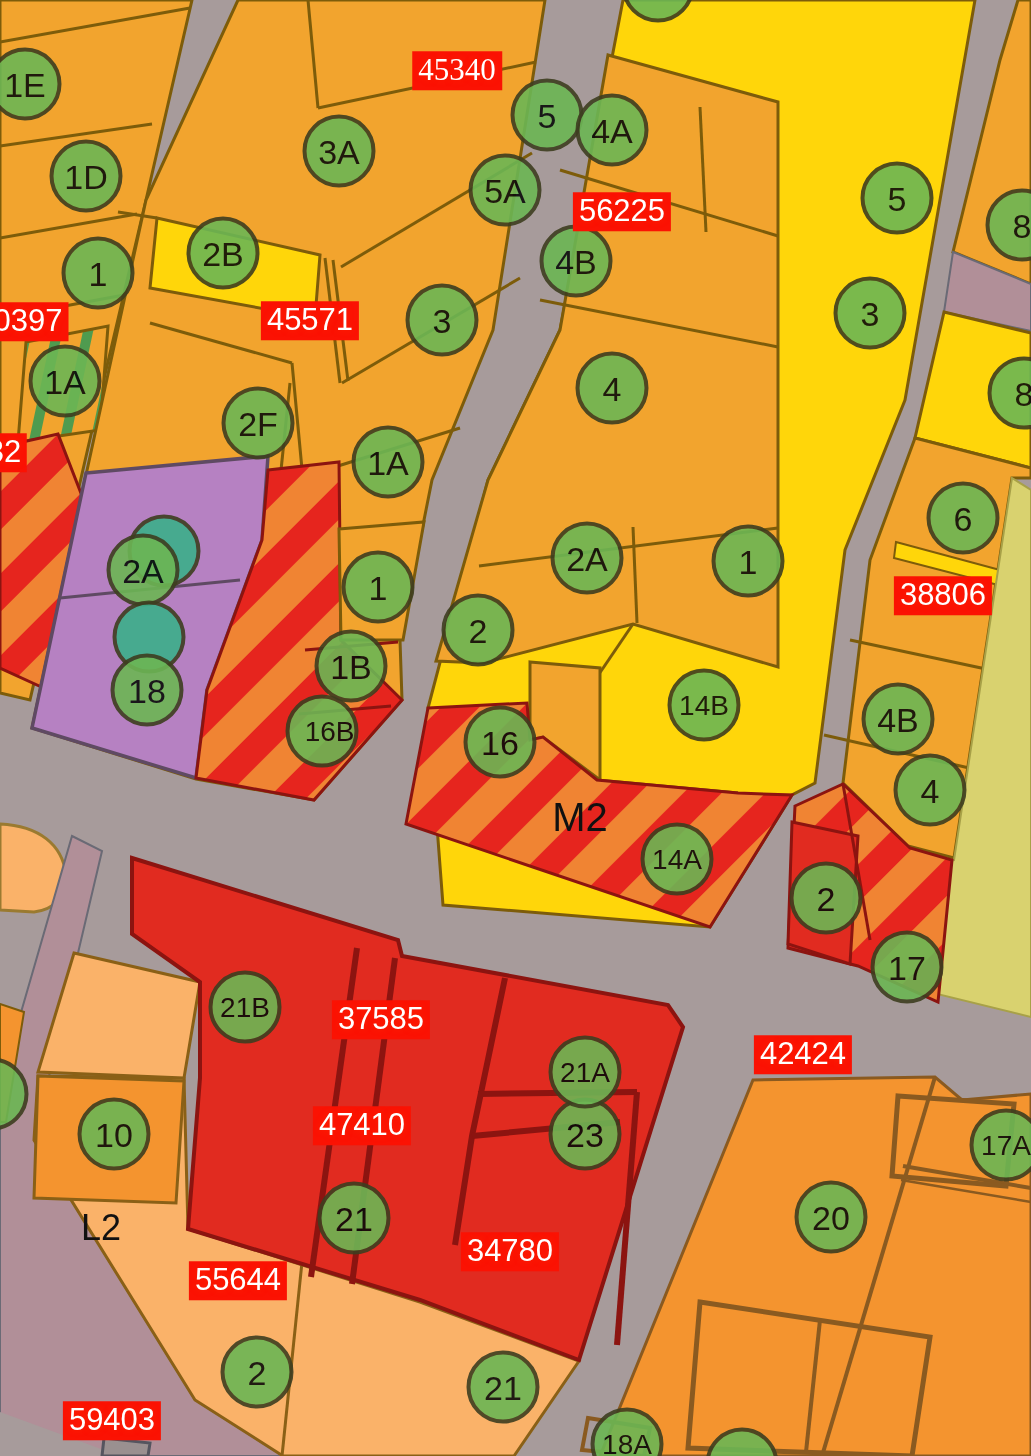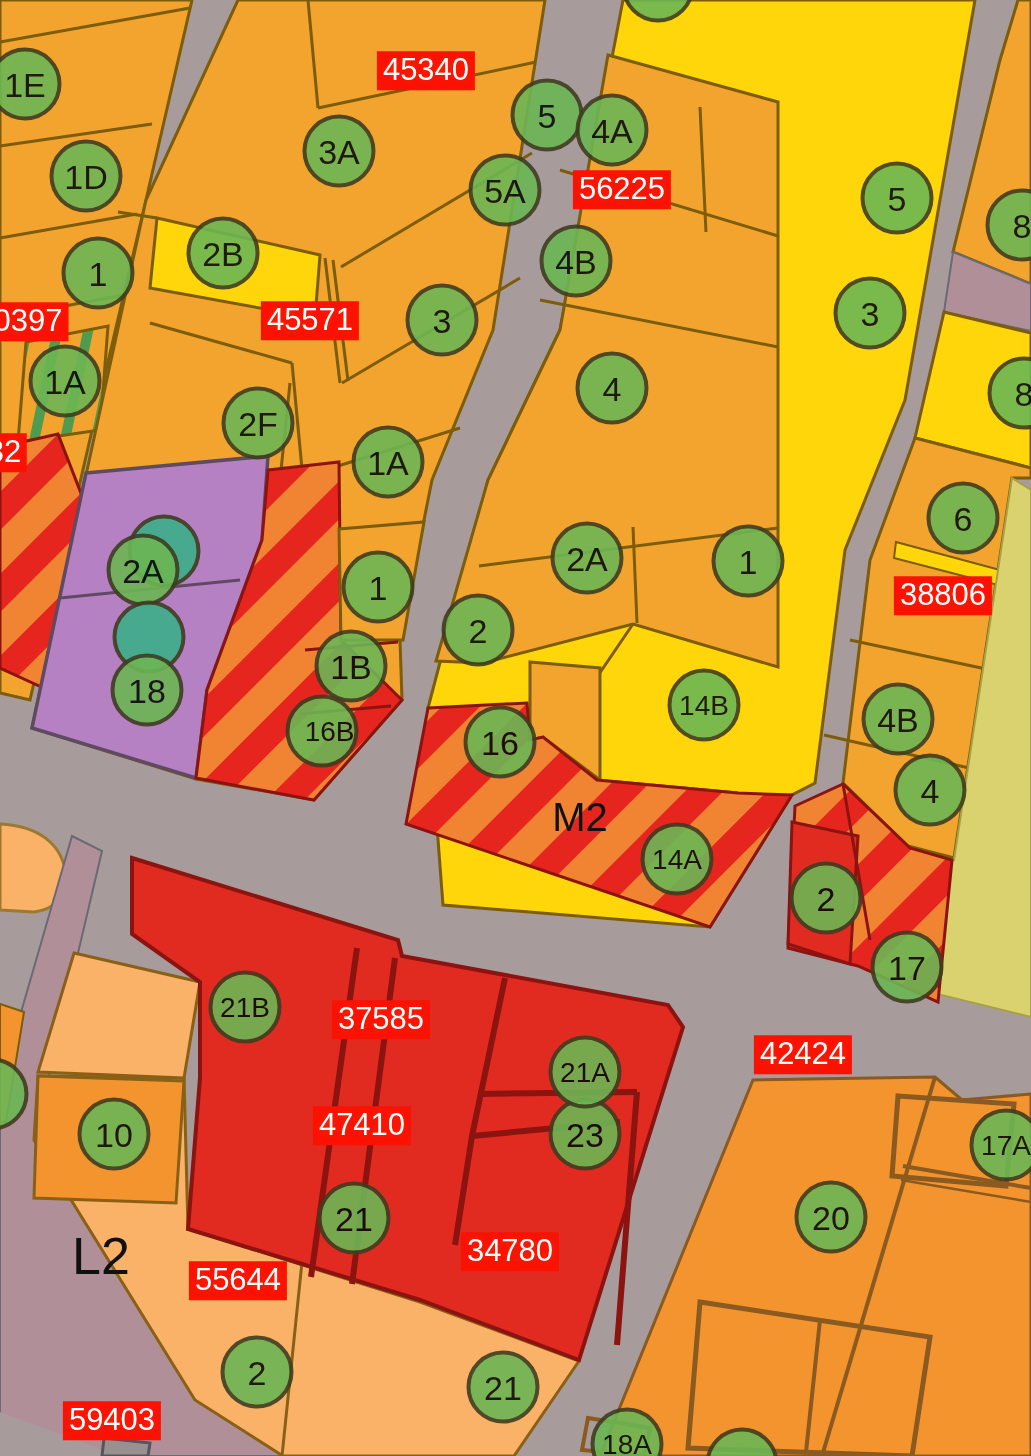--- a/index.html
+++ b/index.html
@@ -140,21 +140,21 @@
     <line x1="901" y1="1180" x2="1031" y2="1202" stroke-width="2.5"></line>
     <polygon points="700,1302 930,1337 912,1456 688,1448" stroke-width="5"></polygon>
     <line x1="820" y1="1320" x2="806" y2="1452" stroke-width="4"></line>
     <polygon points="898,1096 1014,1104 1006,1186 892,1176" stroke-width="5"></polygon>
     <polygon points="588,1418 650,1428 644,1456 582,1450" stroke-width="4"></polygon>
   </g>
 </svg>
 
 <div id="overlay">
       <div class="zlabel" style="left: 580px; top: 817px; font-size: 40px;">M2</div>
-      <div class="zlabel" style="left: 101px; top: 1228px; font-size: 52px; margin-top: 28px;">L2</div>
+      <div class="zlabel" style="left: 101px; top: 1228px; font-size: 36px;">L2</div>
       <div class="marker" style="left: 25px; top: 84px;">
         <span>1E</span>
       </div>
       <div class="marker" style="left: 86px; top: 176px;">
         <span>1D</span>
       </div>
       <div class="marker" style="left: 98px; top: 273px;">
         <span>1</span>
       </div>
       <div class="marker" style="left: 65px; top: 381px;">
@@ -288,22 +288,22 @@
       </div>
       <div class="marker" style="left: 742px; top: 1464px;">
         <span></span>
       </div>
       <div class="marker" style="left: 831px; top: 1217px;">
         <span>20</span>
       </div>
       <div class="marker small-text" style="left: 1006px; top: 1145px;">
         <span>17A</span>
       </div>
-      <div class="plabel" style="left: 426px; top: 71px;">45340</div>
-      <div class="plabel" style="left: 622px; top: 190px;">56225</div>
+      <div class="plabel" style="left: 457px; top: 71px; font-family: Liberation Serif, serif;">45340</div>
+      <div class="plabel" style="left: 622px; top: 212px;">56225</div>
       <div class="plabel" style="left: 310px; top: 321px;">45571</div>
       <div class="plabel" style="left: 28px; top: 322px;">0397</div>
       <div class="plabel" style="left: 4px; top: 453px;">32</div>
       <div class="plabel" style="left: 943px; top: 596px;">38806</div>
       <div class="plabel" style="left: 381px; top: 1020px;">37585</div>
       <div class="plabel" style="left: 362px; top: 1126px;">47410</div>
       <div class="plabel" style="left: 510px; top: 1240px; margin-top: 12px;">34780</div>
       <div class="plabel" style="left: 803px; top: 1055px;">42424</div>
       <div class="plabel" style="left: 238px; top: 1281px;">55644</div>
       <div class="plabel" style="left: 112px; top: 1421px;">59403</div>

